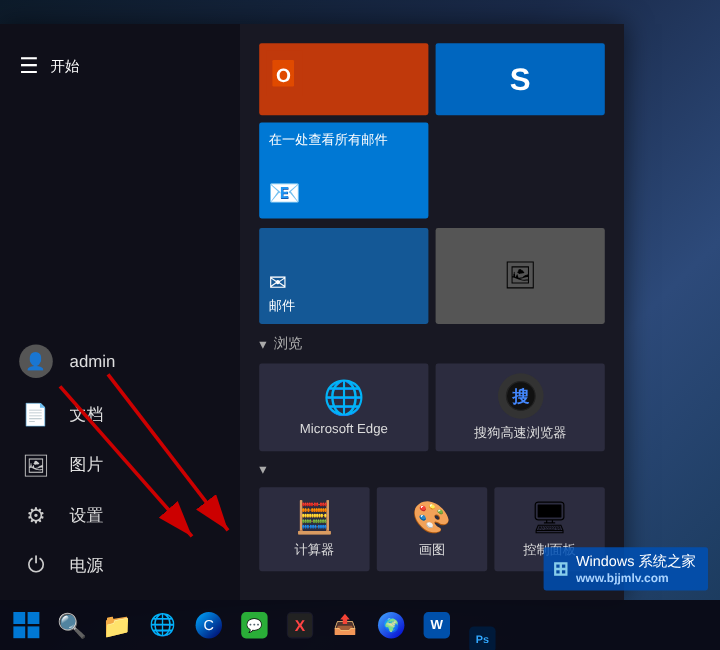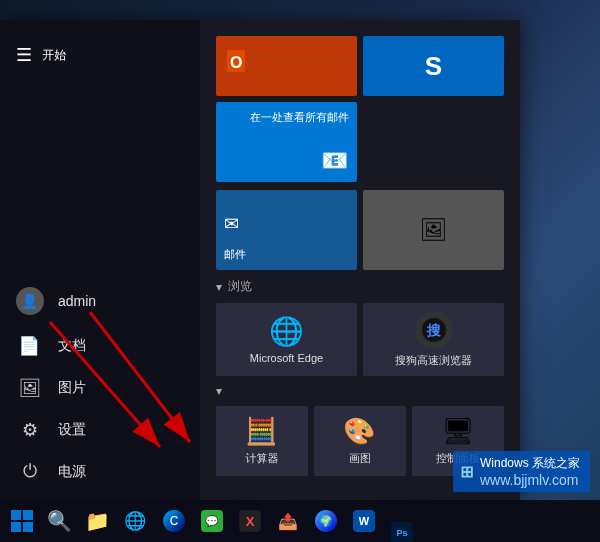--- a/index.html
+++ b/index.html
@@ -314,31 +314,31 @@
                 <text x="5" y="22" fill="white" font-size="16" font-weight="bold">O</text>
               </svg>
             </div>
           </div>
 
           <div class="tile" style="background:#0066bf; min-height:60px;">
             <div style="font-size:26px; color:white; font-weight:bold;">S</div>
           </div>
         </div>
 
-        <div class="tile-wide" style="background:#0078d4; grid-column: span 1; align-items: flex-end;">
+        <div class="tile-wide" style="background:#0078d4; grid-column: span 1;">
           <div style="color:white; font-size:11px; line-height:1.4;">在一处查看所有邮件</div>
           <div style="font-size:22px; color:white;">📧</div>
         </div>
 
       </div>
 
       <div style="display:grid; grid-template-columns:1fr 1fr; gap:6px; margin-bottom:8px;">
         <div class="mail-tile">
           <span style="font-size:18px;">✉</span>
-          <span style="color:white; font-size:11px;margin-top:12px;">邮件</span>
+          <span style="color:white; font-size:11px;">邮件</span>
         </div>
         <div style="background:#555; display:flex;align-items:center;justify-content:center;border-radius:2px;cursor:pointer;min-height:55px;">
           <span style="font-size:22px;">🖼</span>
         </div>
       </div>
 
       <div class="section-toggle">
         <span>▾</span>
         <span>浏览</span>
       </div>
@@ -446,17 +446,17 @@
 
     <div class="taskbar-item">
       <div style="width:22px;height:22px;border-radius:4px;background:#001a3a;display:flex;align-items:center;justify-content:center;font-size:9px;color:#31a8ff;font-weight:bold;margin-top:24px;">Ps</div>
     </div>
   </div>
 
   <div class="watermark">
     <div class="watermark-logo">⊞</div>
     <div>
       <div style="font-size:12px;font-weight:normal;">Windows 系统之家</div>
-      <div style="font-size:14px;color:#aad4ff;">www.bjjmlv.com</div>
+      <div style="font-size:10px;color:#aad4ff;font-weight:bold;">www.bjjmlv.com</div>
     </div>
   </div>
 
 </div>
 
 </body></html>

